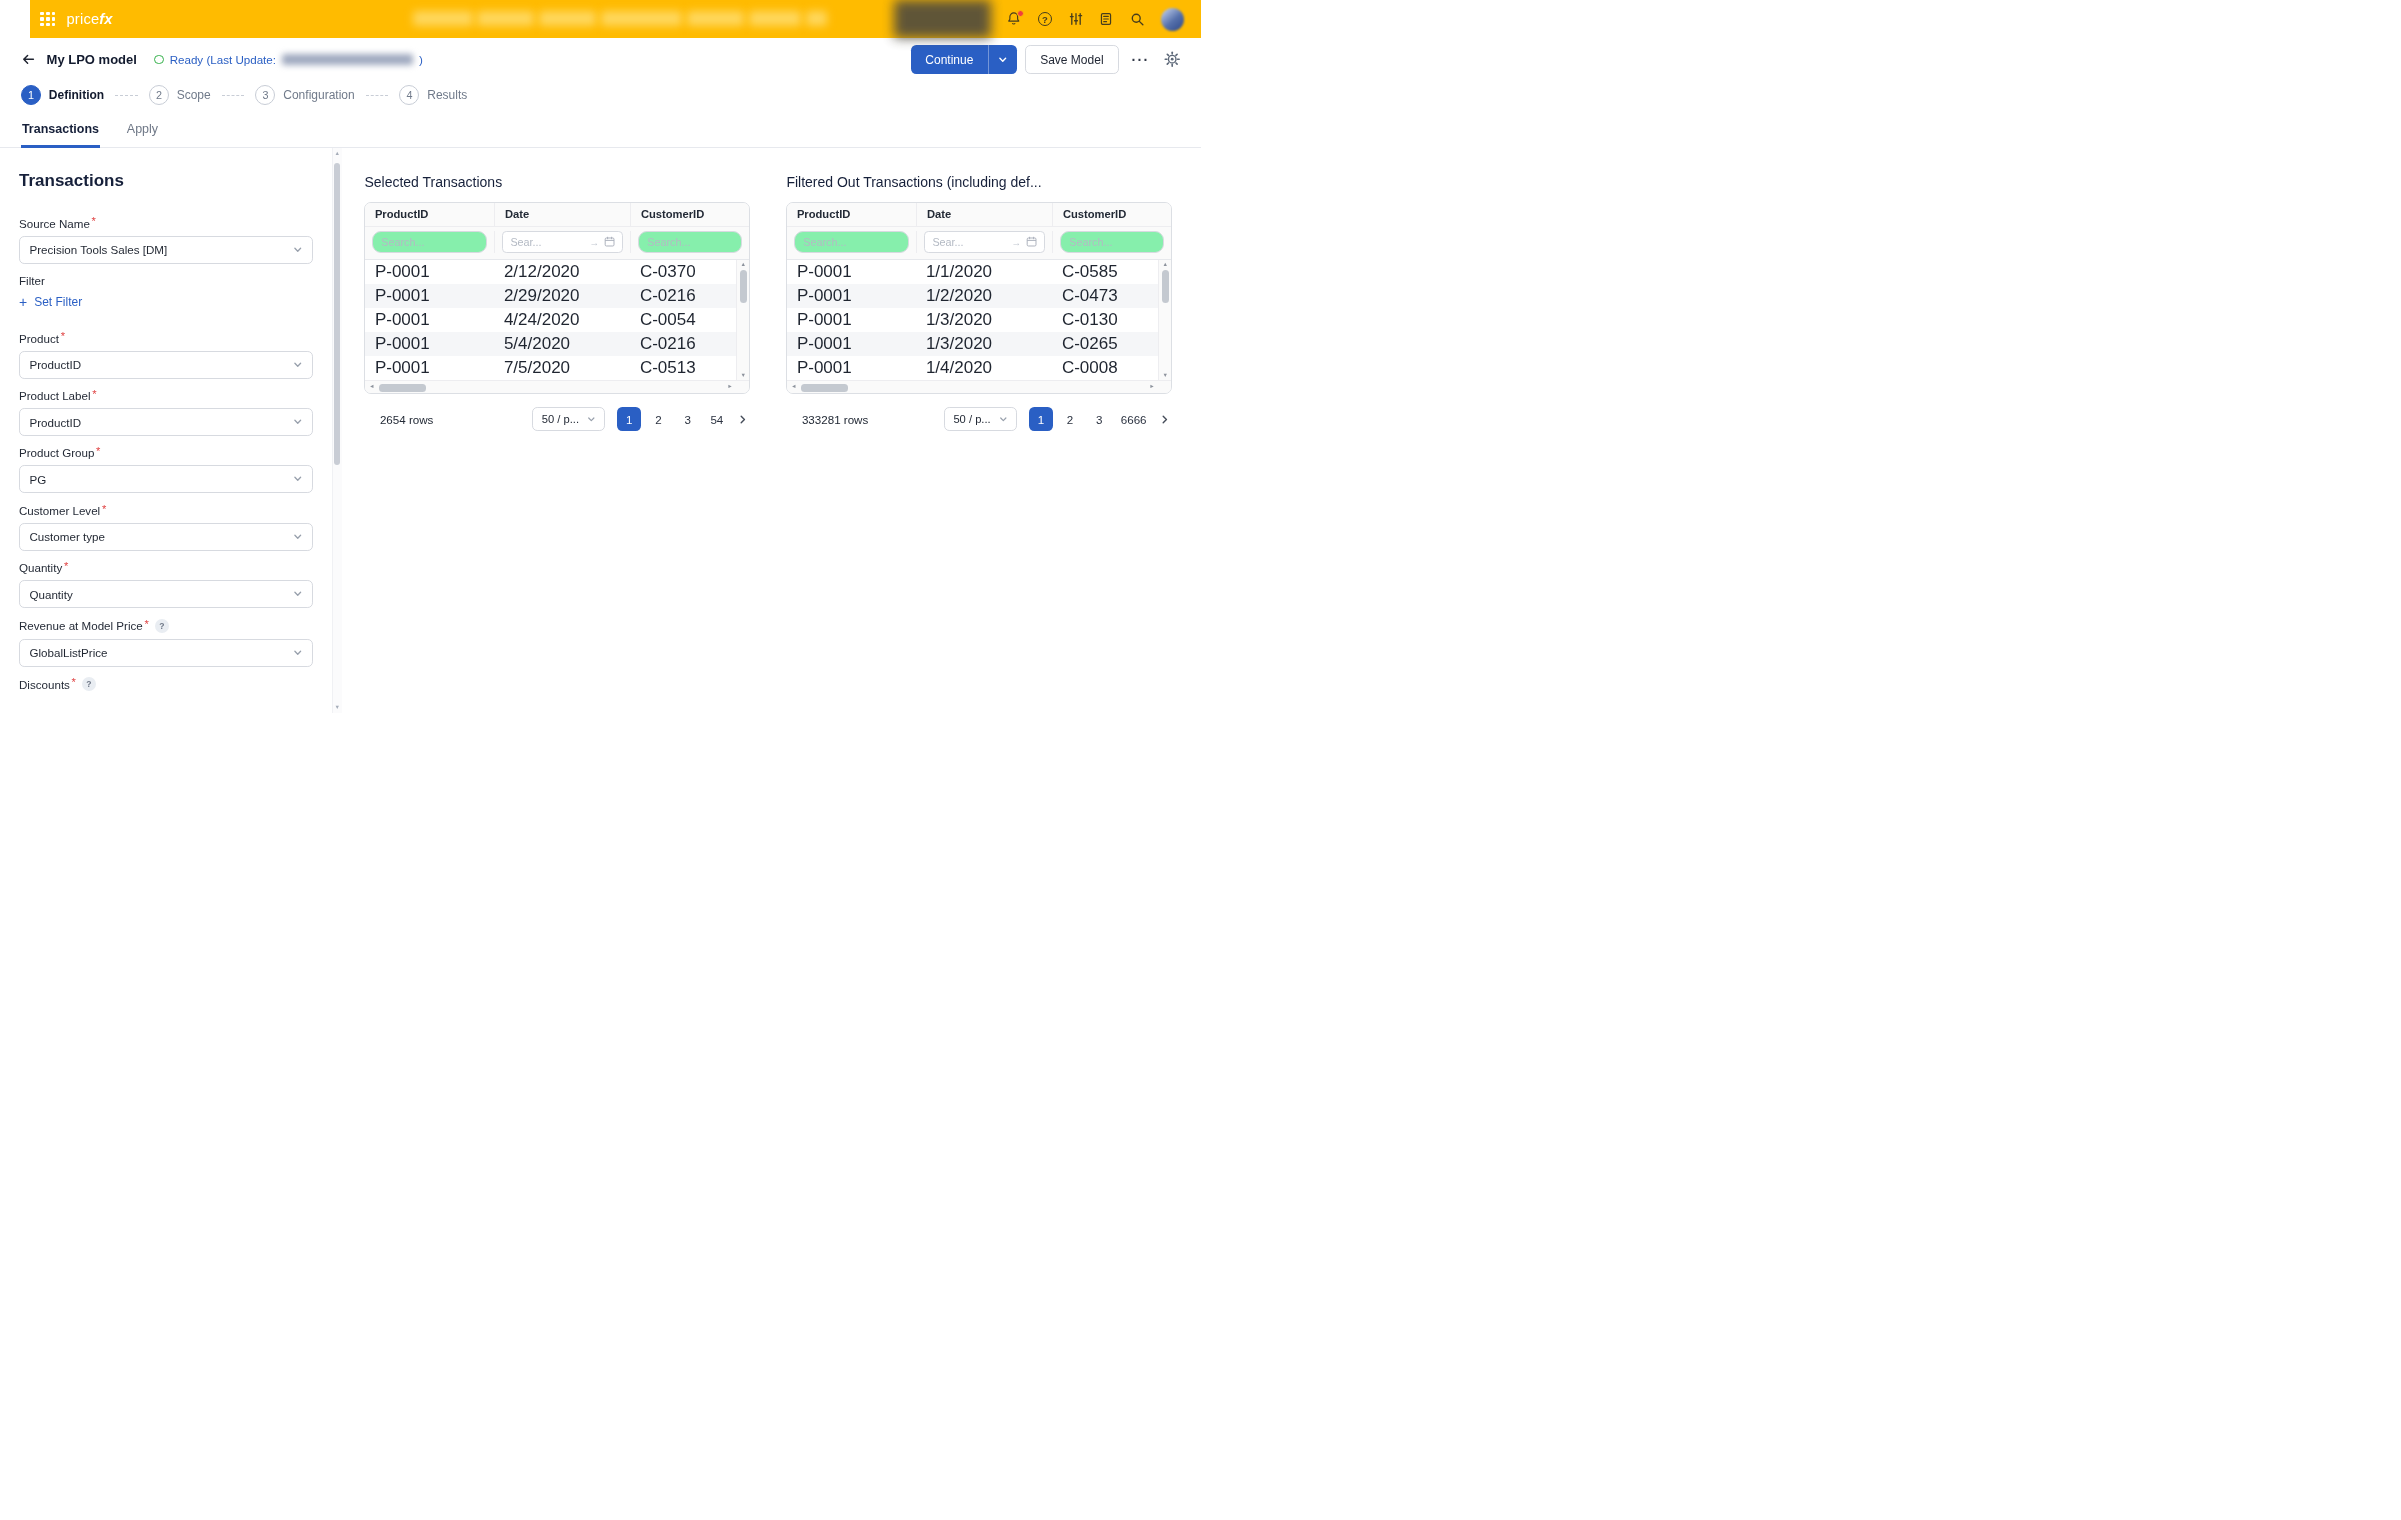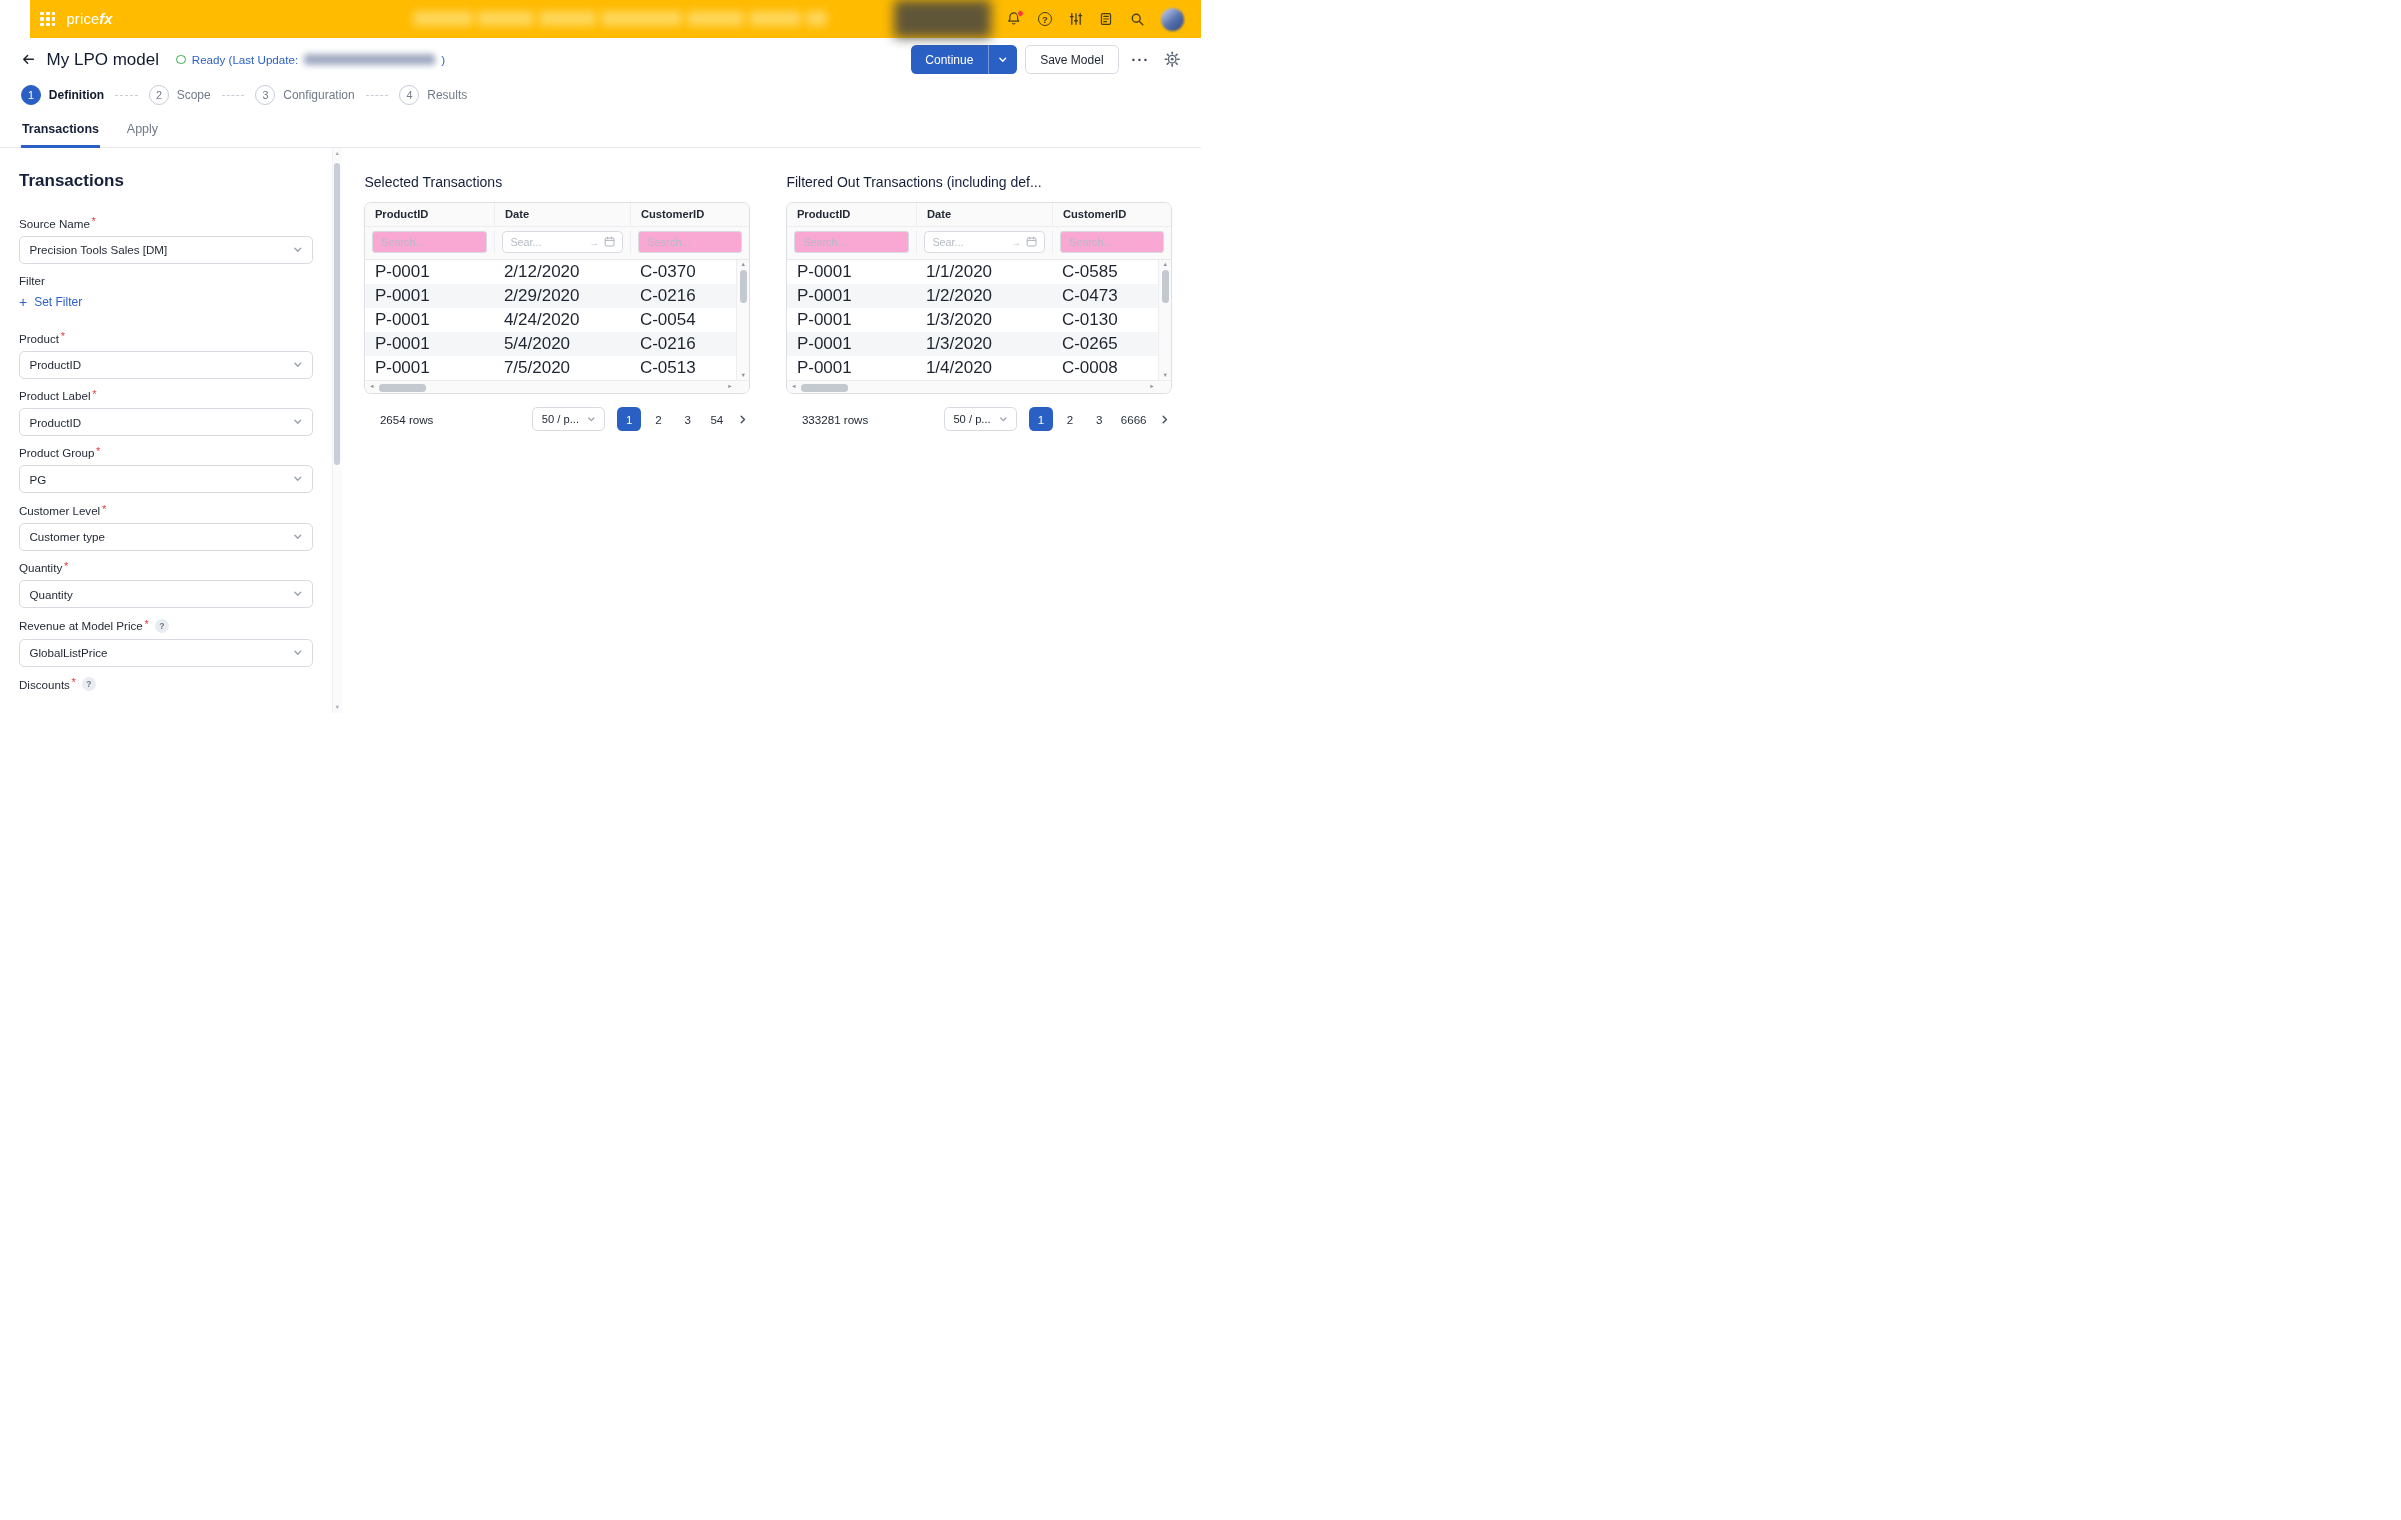--- a/index.html
+++ b/index.html
@@ -28,21 +28,21 @@
   .tb-help { width:14.7px; height:14.7px; border:1.3px solid #473d1c; color:#473d1c; border-radius:50%;
              font-size:9.5px; font-weight:700; display:flex; align-items:center; justify-content:center; cursor:pointer; }
   .bell-wrap { position:relative; }
   .bell-dot { position:absolute; top:-1.7px; right:-2.6px; width:7px; height:7px; background:#f03e3e; border-radius:50%; border:1.3px solid #ffbb00; }
   .avatar { width:23px; height:23px; border-radius:50%; cursor:pointer;
             background:linear-gradient(140deg,#c3d0ec 5%,#5570ab 55%,#2c4687); filter:blur(1.3px); }
 
   
   .header { height:43px; flex-shrink:0; display:flex; align-items:center; gap:9.5px; padding:0 19px; }
   .back-btn { background:none; border:none; display:flex; padding:1.7px; }
-  .page-title { font-size:17px; font-weight:400; color:#121a2e; }
+  .page-title { font-size:13px; font-weight:700; color:#121a2e; }
   .status { display:flex; align-items:center; gap:6px; margin-left:7.8px; font-size:11.6px; color:#2a5fc4; }
   .status-dot { width:9.5px; height:9.5px; border:1.7px solid #35b14b; border-radius:50%; }
   .status-redact { display:inline-block; width:131px; height:11.2px; background:#9fa9bf; border-radius:2.6px; filter:blur(3px); }
   .header-actions { margin-left:auto; display:flex; align-items:center; gap:8.6px; }
   .btn-continue { display:flex; background:#2a5fc4; border-radius:5.2px; overflow:hidden; height:28.5px; }
   .btn-continue .cmain { background:none; border:none; color:#fff; font-size:12px; padding:0 14.7px; }
   .btn-continue .csplit { border:none; background:none; border-left:0.9px solid rgba(255,255,255,.35); width:28.5px;
                           display:flex; align-items:center; justify-content:center; }
   .btn-save { height:28.5px; background:#fff; border:0.9px solid #d7dae0; border-radius:5.2px; padding:0 14px; font-size:12px; color:#222835; }
   .btn-more { border:none; background:none; font-size:14px; font-weight:700; letter-spacing:1.3px; color:#323948; padding:0 4.3px; }
@@ -97,22 +97,22 @@
   .tcard { border:0.9px solid #dcdfe4; border-radius:7px; background:#fff; overflow:hidden; }
   .thead-row { display:flex; background:#fafafa; border-bottom:0.9px solid #ededf0; }
   .th { padding:5.2px 9.5px; font-size:11.2px; font-weight:700; color:#232a36; cursor:pointer; }
   .th + .th { border-left:0.9px solid #ededf0; }
   .col-p { width:129px; flex-shrink:0; }
   .col-d { width:136px; flex-shrink:0; }
   .col-c { flex:1; min-width:0; }
   .search-row { display:flex; background:#fafafa; border-bottom:0.9px solid #e6e8ec; padding:4.3px 0 6px; }
   .search-cell { padding:0 7px; }
   .search-cell + .search-cell { border-left:0.9px solid #ededf0; }
-  .search-input { width:100%; height:22.4px; border:0.9px solid #d7dae0; border-radius:3px; padding:0 7.8px; font-size:10.8px;
-                  font-family:inherit; color:#3a4150; background:#f9a8d4; }
+  .search-input { width:100%; height:22.4px; border:0.9px solid #d7dae0; border-radius:9px; padding:0 7.8px; font-size:10.8px;
+                  font-family:inherit; color:#3a4150; background:#86efac; }
   .search-input::placeholder { color:#b4bac4; }
   .date-search { height:22.4px; border:0.9px solid #d7dae0; border-radius:4.3px; background:#fff; display:flex; align-items:center;
                  padding:0 7px; gap:5.2px; cursor:text; }
   .date-search .ph { flex:1; font-size:10.8px; color:#b4bac4; white-space:nowrap; overflow:hidden; }
   .range-arrow { font-size:9.5px; color:#c3c8d1; }
   .tbody-wrap { display:flex; }
   .rows { flex:1; min-width:0; }
   .trow { display:flex; height:24px; cursor:pointer; }
   .trow:nth-child(even) { background:#f5f6f8; }
   .td { font-size:17px; color:#1f2530; padding:0 9.5px; line-height:24px; white-space:nowrap; overflow:hidden; }

